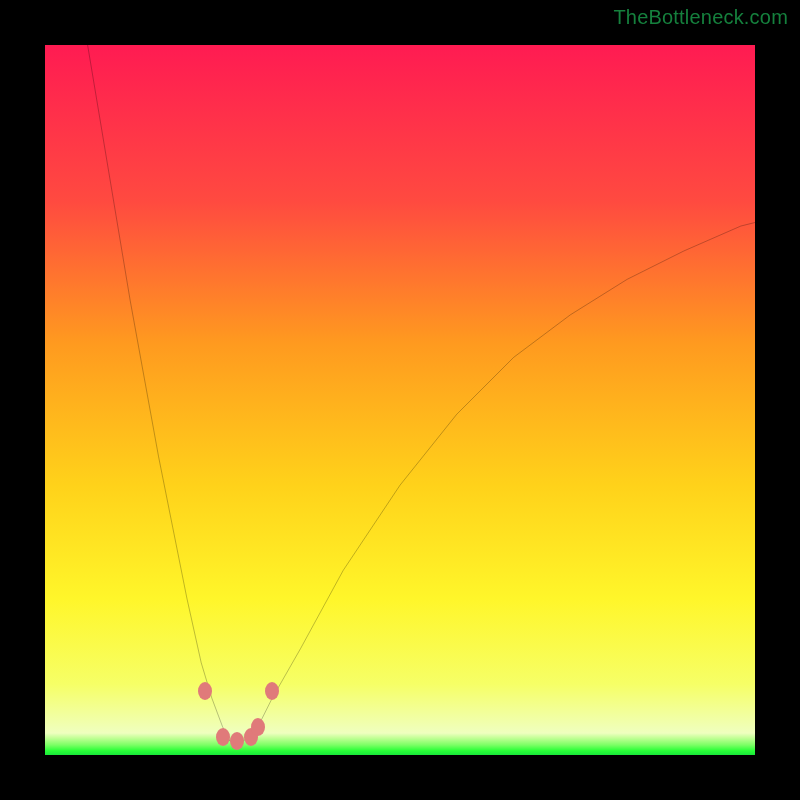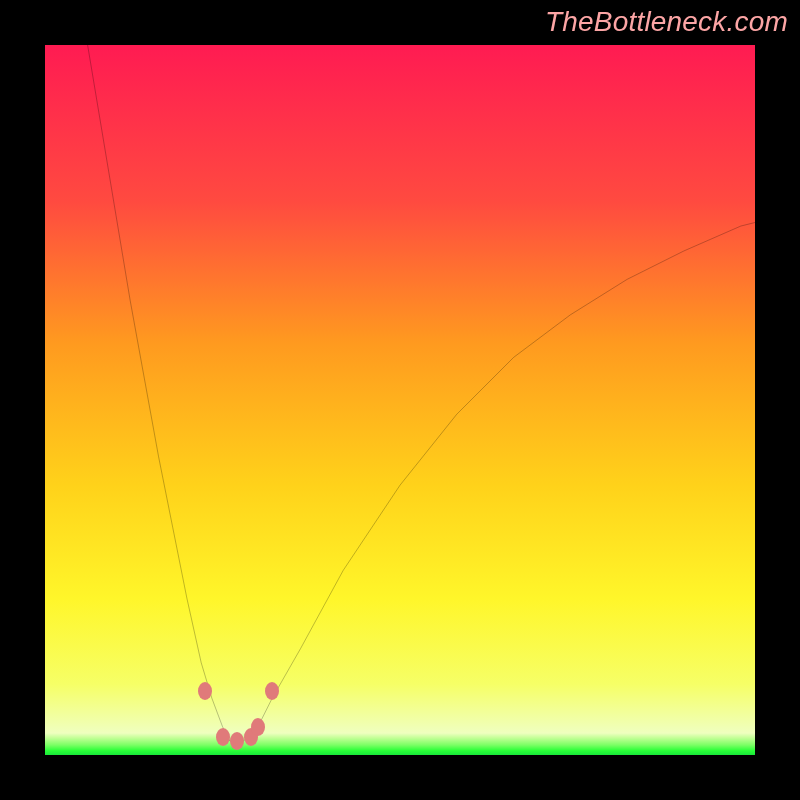--- a/index.html
+++ b/index.html
@@ -24,26 +24,25 @@
     top: 45px;
     left: 45px;
     width: 710px;
     height: 710px;
     overflow: hidden;
   }
   .watermark {
     position: absolute;
     top: 6px;
     right: 12px;
-    color: #fca5a5;
-    font-size: 28px;
+    color: #15803d;
+    font-size: 20px;
     font-weight: 500;
     letter-spacing: 0.2px;
     user-select: none;
-    font-style: italic;
   }
   .gradient {
     position: absolute;
     inset: 0;
   }
   .green-base {
     position: absolute;
     left: 0;
     right: 0;
     bottom: 0;

